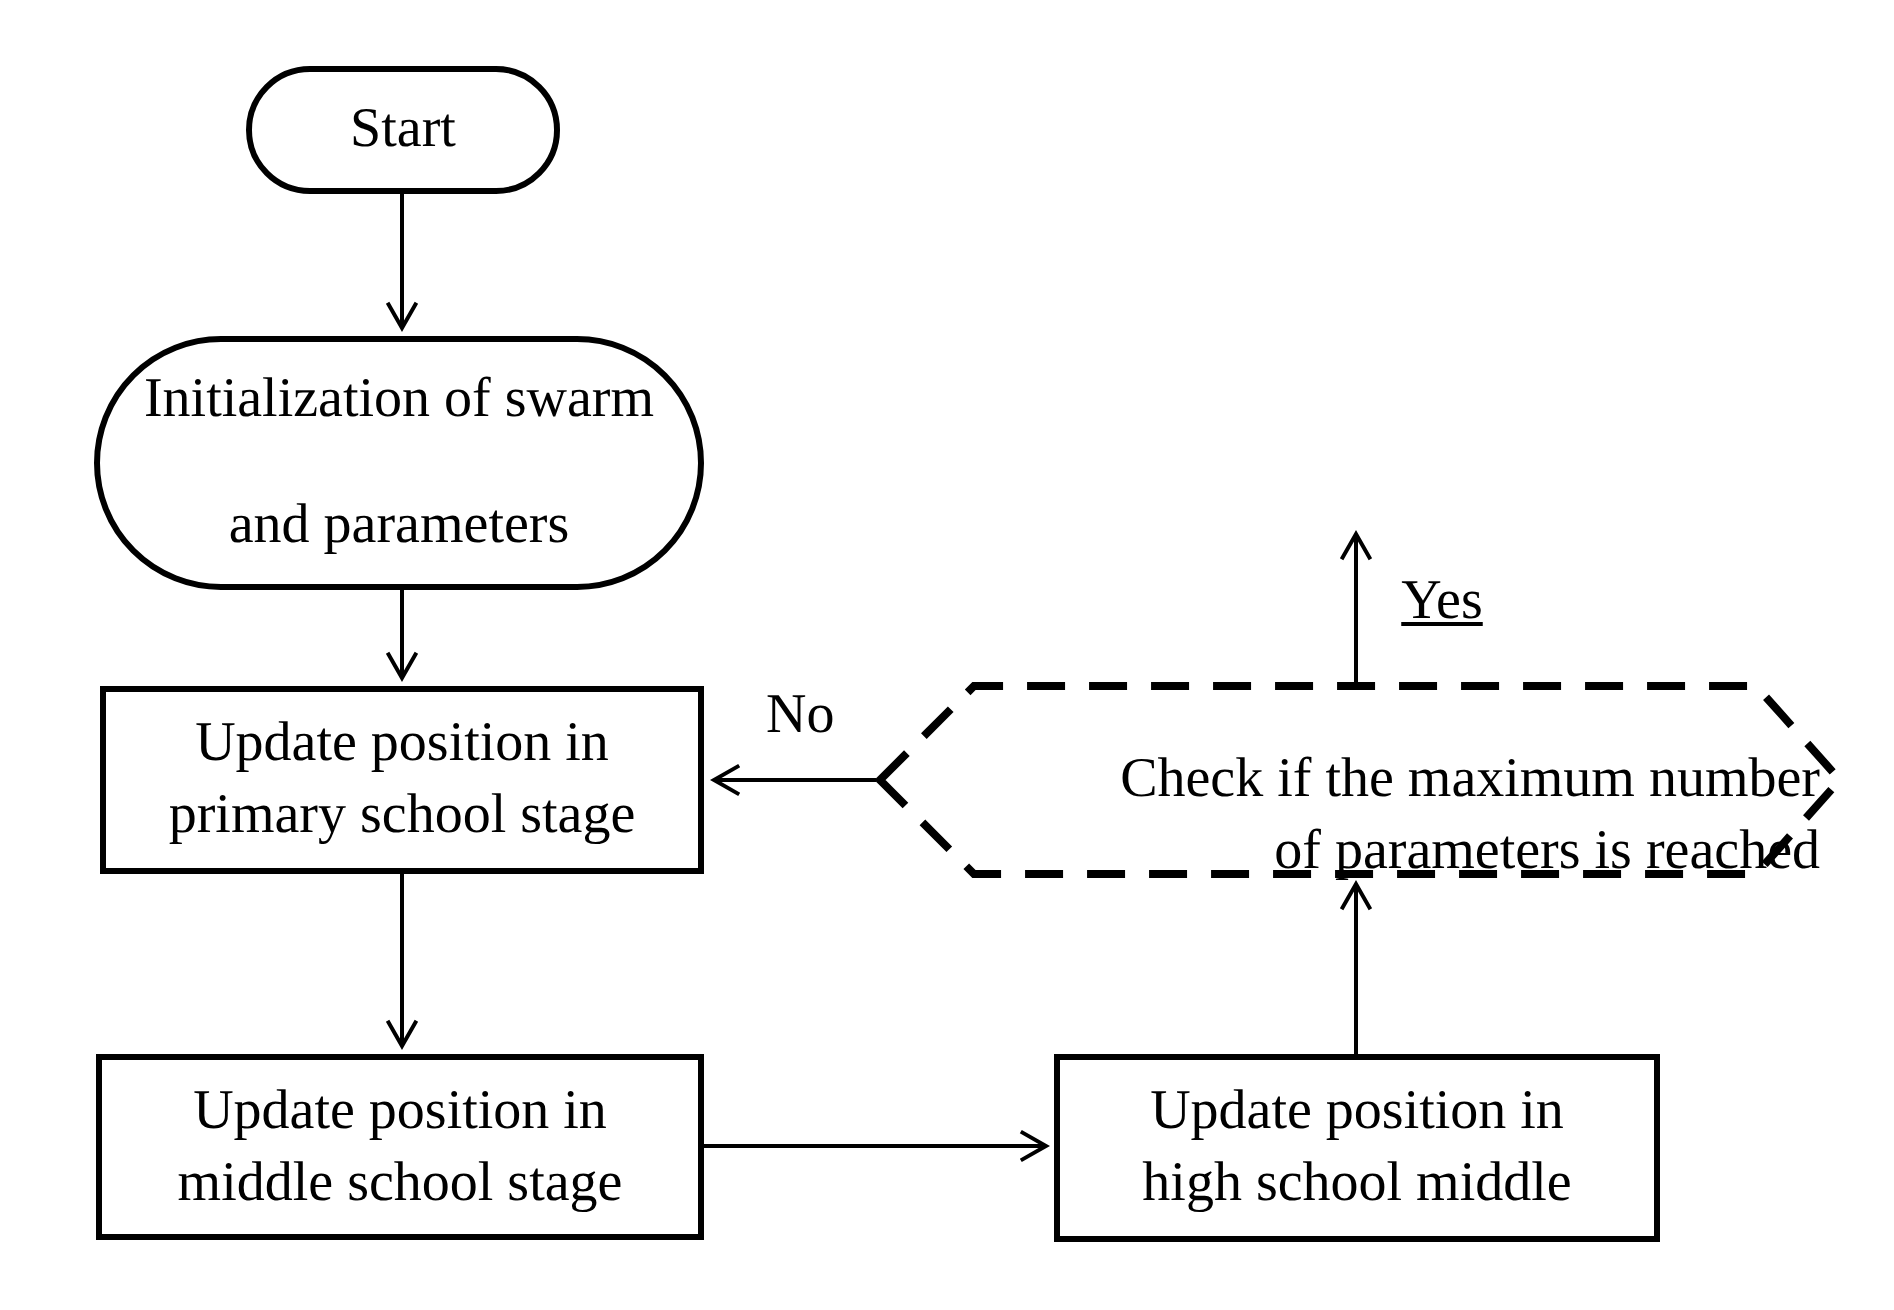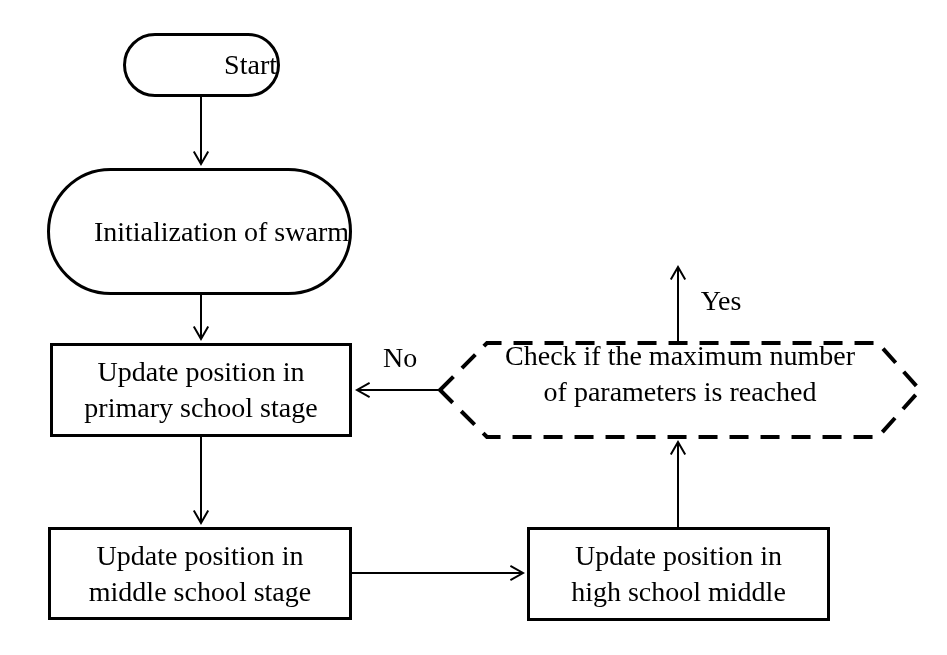--- a/index.html
+++ b/index.html
@@ -27,39 +27,39 @@
     display: flex;
     flex-direction: column;
     align-items: center;
     justify-content: center;
     text-align: center;
     font-size: 28px;
     line-height: 36px;
     background: #ffffff;
     border: 3px solid #000000;
   }
-  .terminator { border-radius: 999px; align-items: flex-end; }
+  .terminator { border-radius: 999px; }
   .ghost {
     background: transparent;
     border: none;
   }
   .n-start   { left: 123px; top: 33px;  width: 157px; height: 64px;  }
   .n-init    { left: 47px;  top: 168px; width: 305px; height: 127px; gap: 27px; }
   .n-primary { left: 50px;  top: 343px; width: 302px; height: 94px;  }
   .n-middle  { left: 48px;  top: 527px; width: 304px; height: 93px;  }
   .n-high    { left: 527px; top: 527px; width: 303px; height: 94px;  }
   .n-end     { left: 600px; top: 202px; width: 157px; height: 61px;  }
-  .n-check   { left: 450px; top: 327px; width: 460px; height: 94px;  }
+  .n-check   { left: 450px; top: 361px; width: 460px; height: 94px; align-items: flex-end;  }
   .edge-label {
     position: absolute;
     font-size: 28px;
     line-height: 32px;
   }
   .lbl-no  { left: 383px; top: 342px; width: 44px; text-align: left; }
-  .lbl-yes { left: 693px; top: 285px; width: 56px; text-align: center; }
+  .lbl-yes { left: 693px; top: 285px; width: 56px; text-align: center; text-decoration: underline; }
 </style>
 </head>
 <body>
 
 <div class="canvas">
 
   <svg class="layer" width="947" height="655" viewBox="0 0 947 655">
     <defs>
       <marker id="arrowhead" viewBox="0 0 10 10" refX="8.5" refY="5" markerWidth="9" markerHeight="9" orient="auto">
         <path d="M1.5,1 L8.5,5 L1.5,9" fill="none" stroke="#000000" stroke-width="1.1"></path>
@@ -76,20 +76,21 @@
     <line x1="678" y1="342" x2="678" y2="267" stroke="#000000" stroke-width="2" marker-end="url(#arrowhead)"></line>
     <line x1="438" y1="390" x2="357" y2="390" stroke="#000000" stroke-width="2" marker-end="url(#arrowhead)"></line>
   </svg>
 
   <div class="node terminator n-start">
     <span>Start</span>
   </div>
 
   <div class="node terminator n-init">
     <span>Initialization of swarm</span>
+    <span>and parameters</span>
   </div>
 
   <div class="node n-primary">
     <span>Update position in</span>
     <span>primary school stage</span>
   </div>
 
   <div class="node n-middle">
     <span>Update position in</span>
     <span>middle school stage</span>

